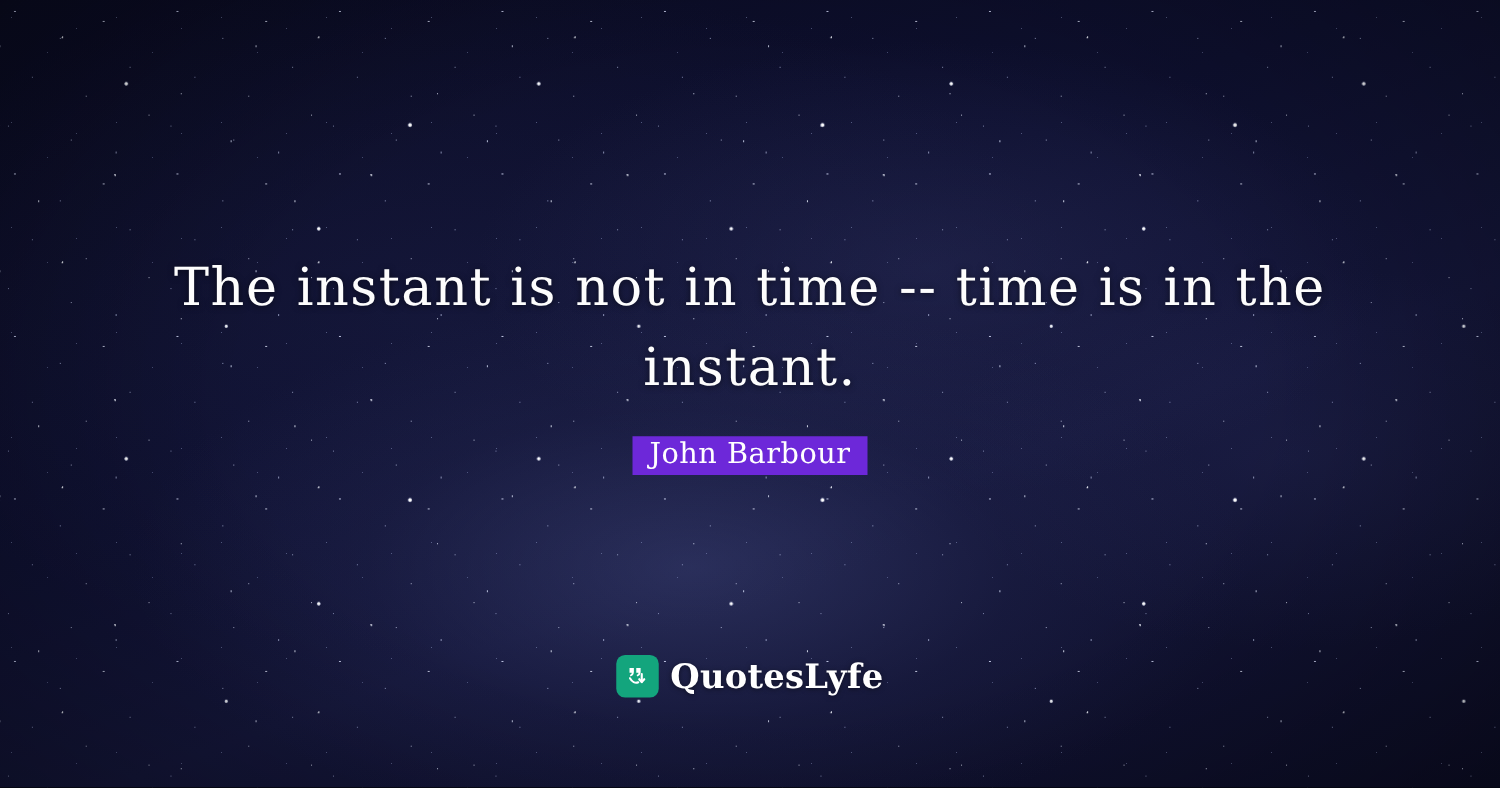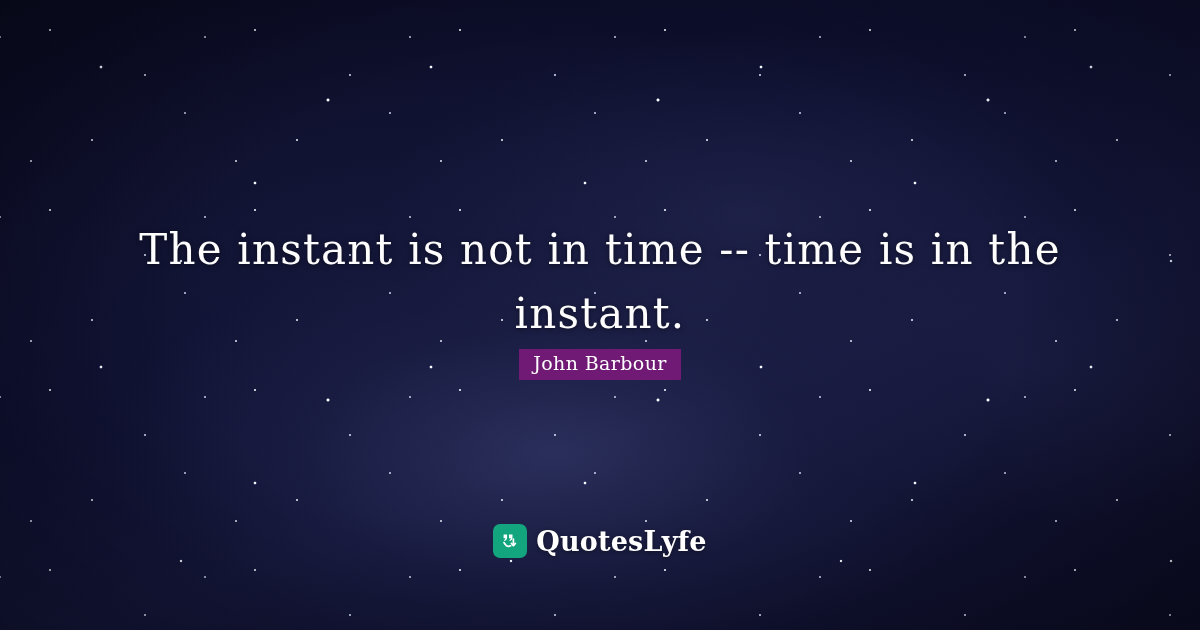--- a/index.html
+++ b/index.html
@@ -104,21 +104,20 @@
     align-items:center;
   }
 
   #quote-block {
     position:absolute;
     top:198px;
     left:0;
     right:0;
     padding:0 110px;
     text-align:center;
-    margin-top:20px;
   }
 
   #quote-text {
     font-family:"DejaVu Serif", serif;
     font-size:42px;
     line-height:64px;
     letter-spacing:1.2px;
     color:#fdfdfd;
     font-weight:400;
     text-shadow:0 1px 5px rgba(0,0,0,0.55);
@@ -128,24 +127,24 @@
     position:absolute;
     top:349px;
     left:0;
     right:0;
     display:flex;
     justify-content:center;
   }
 
   #author-badge {
     display:inline-block;
-    background:#701a75;
+    background:#6d28d9;
     color:#ffffff;
     font-family:"DejaVu Serif", serif;
-    font-size:19px;
+    font-size:23px;
     line-height:19px;
     letter-spacing:0.4px;
     padding:5px 14px 7px 14px;
     white-space:nowrap;
   }
 
   
   #brand-logo {
     position:absolute;
     top:524px;

